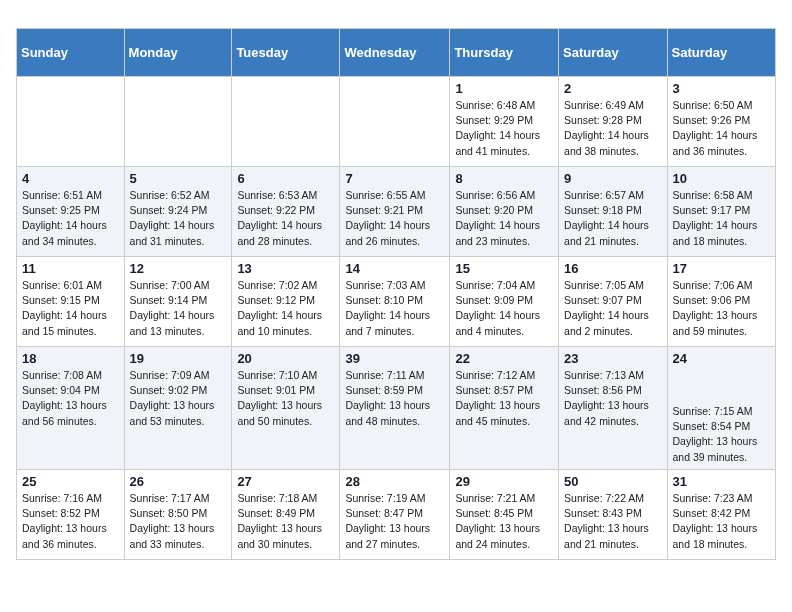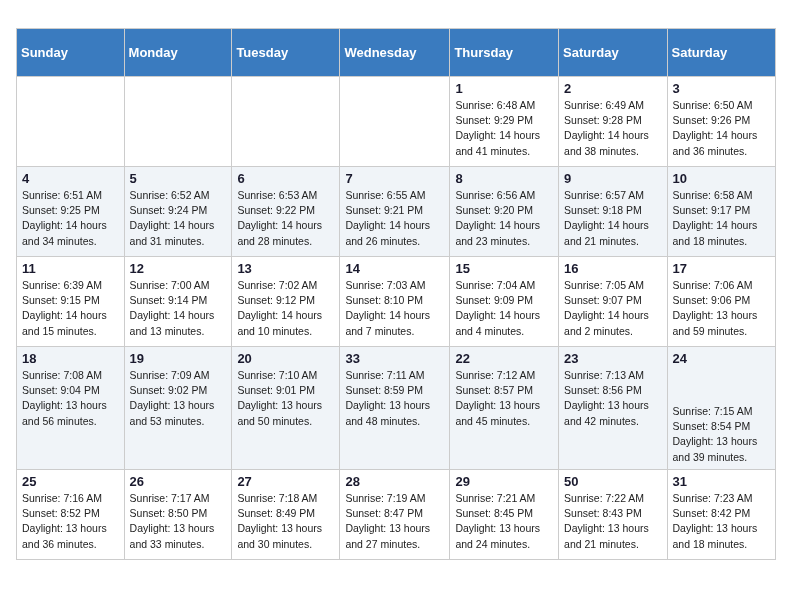--- a/index.html
+++ b/index.html
@@ -182,21 +182,21 @@
           <div class="day-num">10</div>
           <div class="day-info" style="white-space: pre-line;">Sunrise: 6:58 AM
 Sunset: 9:17 PM
 Daylight: 14 hours
 and 18 minutes.</div>
         </td>
       </tr>
       <tr>
         <td>
           <div class="day-num">11</div>
-          <div class="day-info" style="white-space: pre-line;">Sunrise: 6:39 AM
+          <div class="day-info" style="white-space: pre-line;">Sunrise: 6:01 AM
 Sunset: 9:15 PM
 Daylight: 14 hours
 and 15 minutes.</div>
         </td>
         <td>
           <div class="day-num">12</div>
           <div class="day-info" style="white-space: pre-line;">Sunrise: 7:00 AM
 Sunset: 9:14 PM
 Daylight: 14 hours
 and 13 minutes.</div>
@@ -253,21 +253,21 @@
 and 53 minutes.</div>
         </td>
         <td>
           <div class="day-num">20</div>
           <div class="day-info" style="white-space: pre-line;">Sunrise: 7:10 AM
 Sunset: 9:01 PM
 Daylight: 13 hours
 and 50 minutes.</div>
         </td>
         <td>
-          <div class="day-num">33</div>
+          <div class="day-num">39</div>
           <div class="day-info" style="white-space: pre-line;">Sunrise: 7:11 AM
 Sunset: 8:59 PM
 Daylight: 13 hours
 and 48 minutes.</div>
         </td>
         <td>
           <div class="day-num">22</div>
           <div class="day-info" style="white-space: pre-line;">Sunrise: 7:12 AM
 Sunset: 8:57 PM
 Daylight: 13 hours

